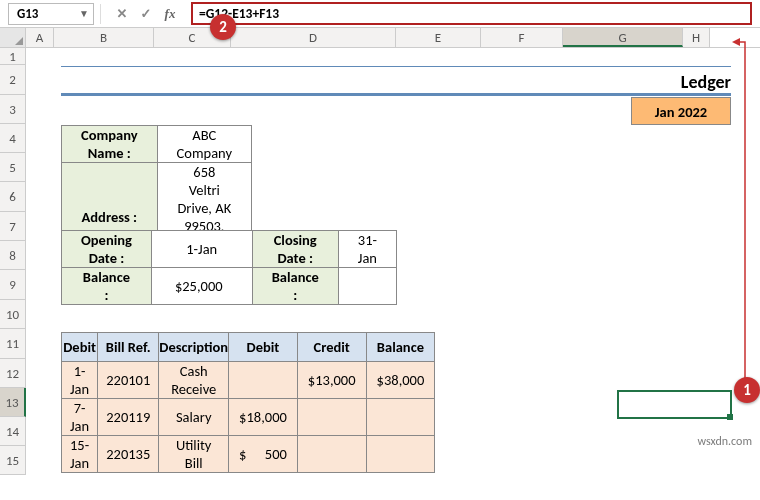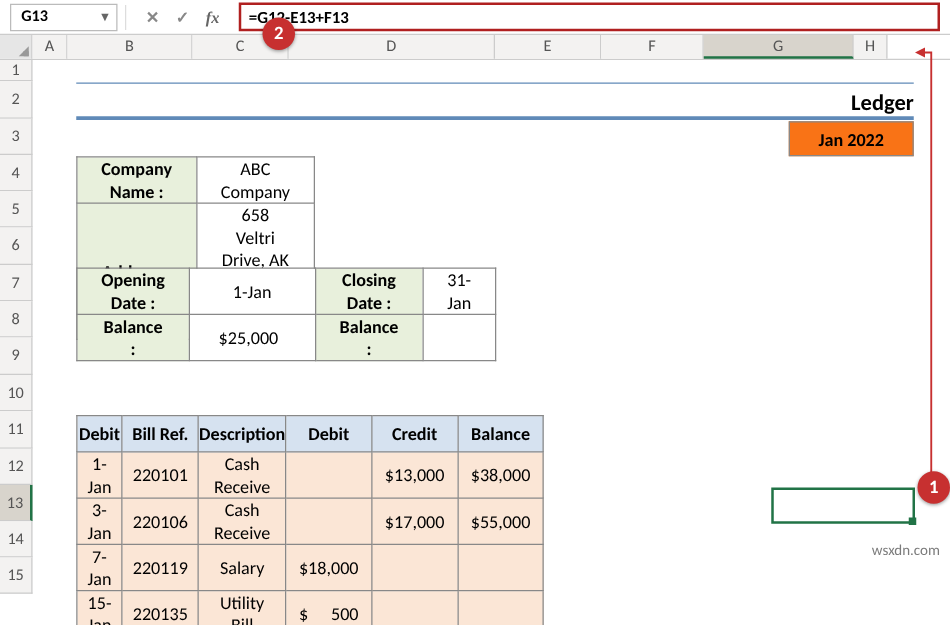--- a/index.html
+++ b/index.html
@@ -30,32 +30,32 @@
 .rh.active { background: #d8d4cc; border-right: 2px solid #217346; }
 .rh.r1 { height: 17px; line-height: 17px; }
 
 .cells { position: relative; flex: 1; }
 
 
 .sheet { position: absolute; left: 0; top: 0; }
 
 
 .ledger-title { position: absolute; left: 35px; top: 18px; width: 670px; height: 30px; border-top: 1px solid #608ab8; border-bottom: 3px solid #608ab8; text-align: right; font-weight: bold; font-size: 18px; line-height: 30px; }
-.jan2022 { position: absolute; left: 605px; top: 49px; width: 100px; height: 28px; background: #f97316; border: 1px solid #888; text-align: center; font-weight: bold; line-height: 28px; }
+.jan2022 { position: absolute; left: 605px; top: 49px; width: 100px; height: 28px; background: #fdba74; border: 1px solid #888; text-align: center; font-weight: bold; line-height: 28px; }
 
 .table { position: absolute; border-collapse: collapse; }
 .table td { border: 1px solid #888; height: 28px; padding: 0 19px; text-align: center; }
 .lbl { background: #e8f0dc; font-weight: bold; }
 .val { background: #fff; font-weight: normal; }
 
 .tbl1 { left: 35px; top: 77px; }
 .tbl1 td.lbl { width: 165px; }
 .tbl1 td.val { width: 485px; }
 
-.tbl2 { left: 35px; top: 166px; }
+.tbl2 { left: 35px; top: 182px; }
 .tbl2 td.lbl { width: 165px; }
 .tbl2 td.v2 { width: 156px; background: #fff; }
 .tbl2 td.l2 { width: 131px; background: #e8f0dc; font-weight: bold; }
 .tbl2 td.v3 { width: 130px; background: #fff; }
 .tbl2 .money-wrap { display: flex; justify-content: space-between; padding: 0 10px 0 4px; }
 
 
 .tbl3 { left: 35px; top: 284px; }
 .tbl3 th { background: #d6e2f0; border: 1px solid #888; height: 29px; font-weight: bold; font-size: 14.5px; }
 .tbl3 td { background: #fbe6d6; border: 1px solid #888; height: 28px; text-align: center; padding: 0 8px; }
@@ -194,38 +194,20 @@
                 </span>
               </td>
               <td class="c-bal">
                 <span class="money">
                   <span>$</span>
                   <span>38,000</span>
                 </span>
               </td>
             </tr>
             <tr>
-              <td class="c-date">3-Jan</td>
-              <td class="c-ref">220106</td>
-              <td class="c-desc">Cash Receive</td>
-              <td class="c-deb"></td>
-              <td class="c-cred">
-                <span class="money">
-                  <span>$</span>
-                  <span>17,000</span>
-                </span>
-              </td>
-              <td class="c-bal">
-                <span class="money">
-                  <span>$</span>
-                  <span>55,000</span>
-                </span>
-              </td>
-            </tr>
-            <tr>
               <td class="c-date">7-Jan</td>
               <td class="c-ref">220119</td>
               <td class="c-desc">Salary</td>
               <td class="c-deb">
                 <span class="money">
                   <span>$</span>
                   <span>18,000</span>
                 </span>
               </td>
               <td class="c-cred"></td>

